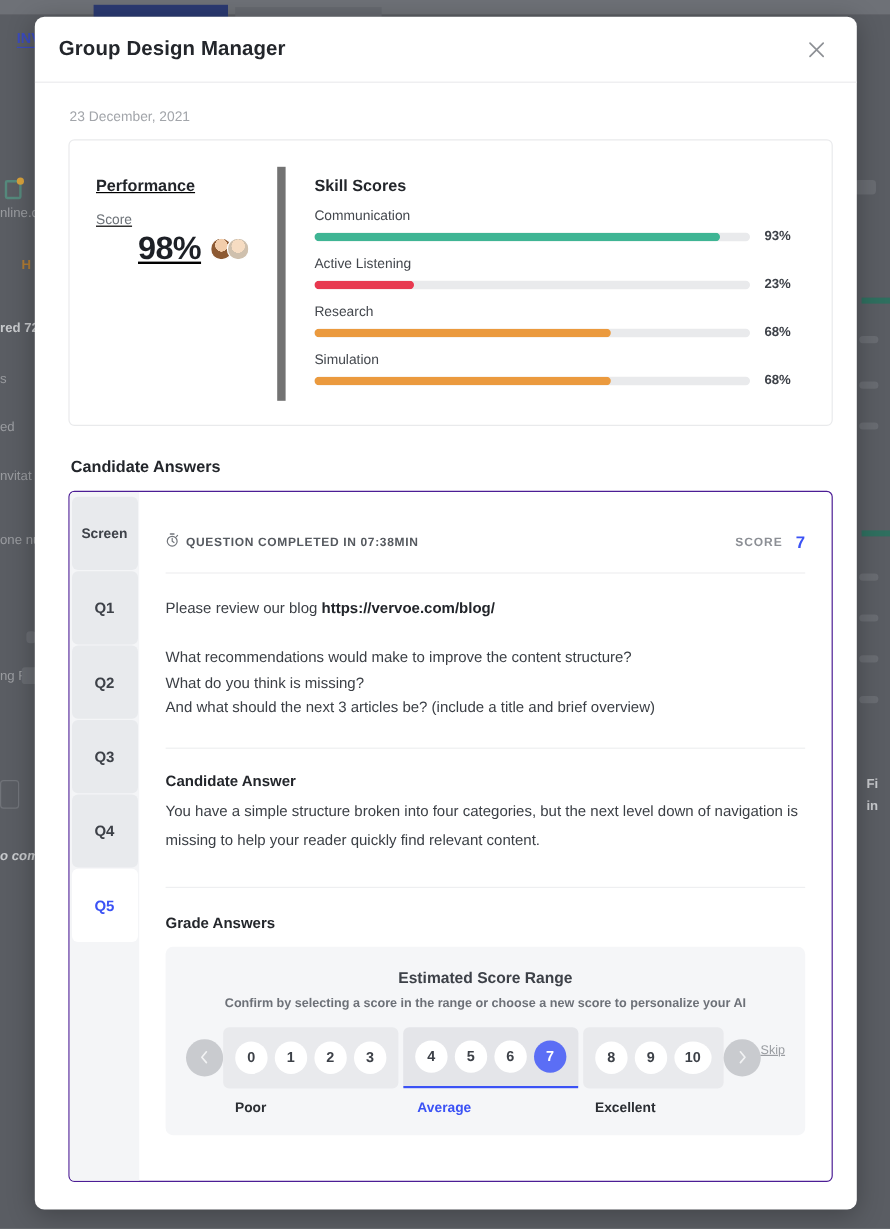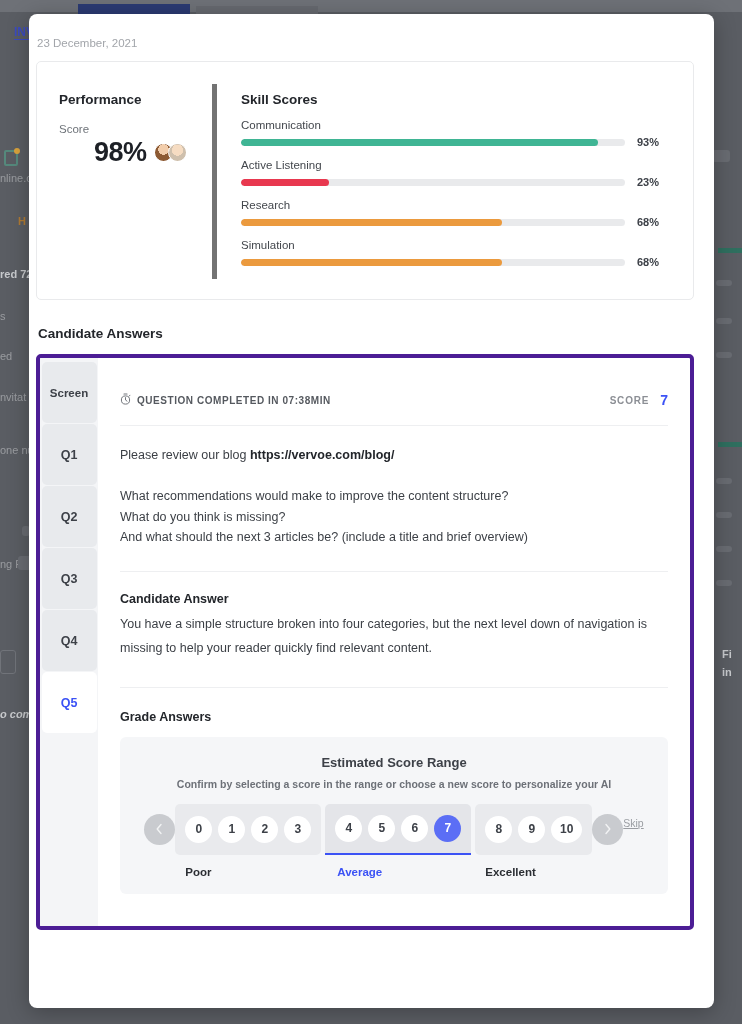--- a/index.html
+++ b/index.html
@@ -83,41 +83,42 @@
     margin-left: auto;
     width: 28px; height: 28px;
     display: flex; align-items: center; justify-content: center;
     cursor: pointer;
     color: #8d9095;
   }
   .close-btn svg { display: block; }
 
   .modal-body {
     flex: 1 1 auto;
-    padding: 18px 20px 0 7px;
+    padding: 18px 20px 0 28px;
     overflow: hidden;
   }
 
   .date-line {
     font-size: 11.5px; color: #a2a5aa;
     margin: 5px 0 12px 1px;
   }
 
   
   .summary-card {
     border: 1px solid #e9eaec;
     border-radius: 5px;
     display: flex;
     padding: 22px 0 20px 0;
     min-height: 222px;
   }
   .perf-col {
     width: 180px; flex: 0 0 180px;
     padding: 8px 18px 0 22px;
-    border-right: 5px solid #737373;
+    border-right: 7px solid #737373;
+    text-decoration: underline;
   }
   .perf-title { font-size: 13.5px; font-weight: bold; color: #23262b; }
   .perf-score-label { font-size: 11.5px; color: #6e7379; margin-top: 16px; }
   .perf-score-row { display: flex; align-items: center; gap: 7px; margin-top: 2px; }
   .perf-score-value { font-size: 27px; font-weight: bold; color: #1d2026; letter-spacing: -.5px; margin-left: 35px; }
   .avatars { display: flex; }
   .avatar {
     width: 19px; height: 19px; border-radius: 50%;
     border: 1.5px solid #fff; overflow: hidden; position: relative;
   }
@@ -138,21 +139,21 @@
     width: 34px; flex: 0 0 34px; text-align: left;
     font-size: 11px; font-weight: bold; color: #3d4148;
   }
 
   
   .section-title {
     font-size: 13.5px; font-weight: bold; color: #23262b;
     margin: 26px 0 13px 2px;
   }
   .answers-card {
-    border: 4px solid #4c1d95; border-radius: 5px;
+    border: 1px solid #4c1d95; border-radius: 5px;
     display: flex; height: 576px; overflow: hidden;
   }
   .q-rail {
     width: 58px; flex: 0 0 58px;
     background: #f4f5f7;
     padding: 4px 0 0 0;
     display: flex; flex-direction: column; align-items: center;
   }
   .q-tab {
     width: 55px; height: 61px;
@@ -280,20 +281,28 @@
   <div class="bg-chip" style="left:716px; top:352px; width:16px; height:6px;"></div>
   <div class="bg-chip" style="left:716px; top:478px; width:16px; height:6px;"></div>
   <div class="bg-chip" style="left:716px; top:512px; width:16px; height:6px;"></div>
   <div class="bg-chip" style="left:716px; top:546px; width:16px; height:6px;"></div>
   <div class="bg-chip" style="left:716px; top:580px; width:16px; height:6px;"></div>
   <div class="bg-chip" style="left:712px; top:150px; width:18px; height:12px;"></div>
 </div>
 
 <div class="modal">
 
+  <div class="modal-header">
+    <div class="modal-title">Group Design Manager</div>
+    <div class="close-btn">
+      <svg width="15" height="15" viewBox="0 0 15 15" aria-hidden="true">
+        <path d="M2 2 L13 13 M13 2 L2 13" stroke="currentColor" stroke-width="1.4" fill="none" stroke-linecap="round"></path>
+      </svg>
+    </div>
+  </div>
 
   <div class="modal-body">
 
     <div class="date-line">23 December, 2021</div>
 
     <div class="summary-card">
 
       <div class="perf-col">
         <div class="perf-title">Performance</div>
         <div class="perf-score-label">Score</div>

